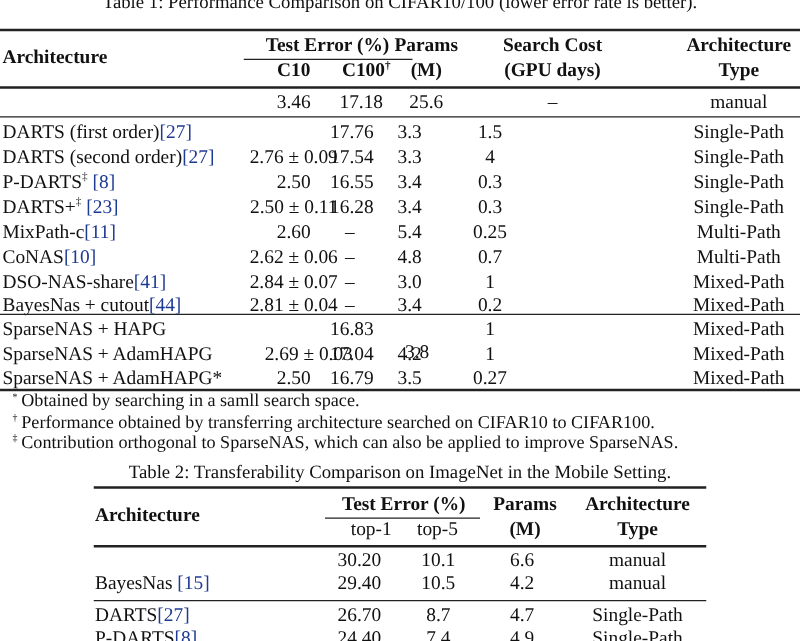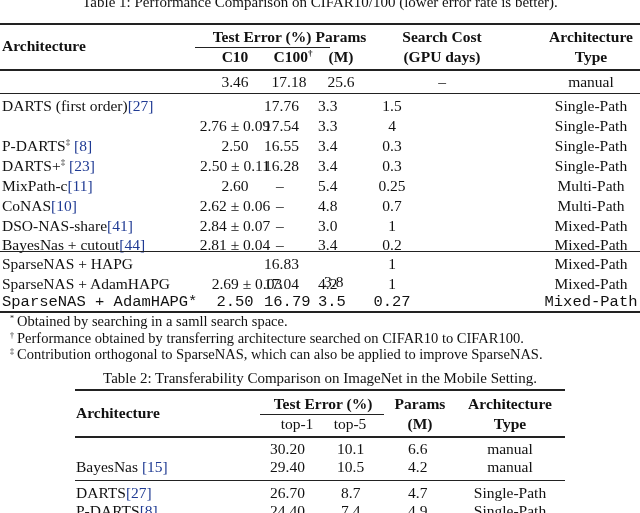--- a/index.html
+++ b/index.html
@@ -51,20 +51,21 @@
 <div class="rule thin" style="left:0; width:640px; top:93px;"></div>
 
 <div class="row" style="left:0; width:640px; top:96px;">
   <span class="cell" style="left:2px;"><span>DARTS (first order)</span><span class="ref">[27]</span></span>
   <span class="cell c" style="left:264px; transform:none;">17.76</span>
   <span class="cell c" style="left:318px; transform:none;">3.3</span>
   <span class="cell c" style="left:392px;">1.5</span>
   <span class="cell c" style="left:591px;">Single-Path</span>
 </div>
 <div class="row" style="left:0; width:640px; top:116px;">
+  <span class="cell" style="left:2px;"><span>DARTS (second order)</span><span class="ref">[27]</span></span>
   <span class="cell c" style="left:235px;">2.76 ± 0.09</span>
   <span class="cell c" style="left:264px; transform:none;">17.54</span>
   <span class="cell c" style="left:318px; transform:none;">3.3</span>
   <span class="cell c" style="left:392px;">4</span>
   <span class="cell c" style="left:591px;">Single-Path</span>
 </div>
 <div class="row" style="left:0; width:640px; top:136px;">
   <span class="cell" style="left:2px;"><span>P-DARTS</span><sup>‡</sup><span style="white-space:pre"> </span><span class="ref">[8]</span></span>
   <span class="cell c" style="left:235px;">2.50</span>
   <span class="cell c" style="left:264px; transform:none;">16.55</span>
@@ -123,21 +124,21 @@
   <span class="cell c" style="left:591px;">Mixed-Path</span>
 </div>
 <div class="row" style="left:0; width:640px; top:274px;">
   <span class="cell" style="left:2px;">SparseNAS + AdamHAPG</span>
   <span class="cell c" style="left:247px;">2.69 ± 0.03</span>
   <span class="cell c" style="left:264px; transform:none;">17.04</span>
   <span class="cell c" style="left:318px; transform:none;">4.2</span>
   <span class="cell c" style="left:392px;">1</span>
   <span class="cell c" style="left:591px;">Mixed-Path</span>
 </div>
-<div class="row" style="left:0; width:521px; top:293px;font-family:Liberation Mono, monospace;">
+<div class="row" style="left:0; width:521px; top:293px;">
   <span class="cell" style="left:2px;">SparseNAS + AdamHAPG*</span>
   <span class="cell c" style="left:235px;">2.50</span>
   <span class="cell c" style="left:264px; transform:none;">16.79</span>
   <span class="cell c" style="left:318px; transform:none;">3.5</span>
   <span class="cell c" style="left:392px;">0.27</span>
   <span class="cell c" style="left:591px;">Mixed-Path</span>
 </div>
 
 <div class="rule thick" style="left:0; width:640px; top:311px;"></div>
 

